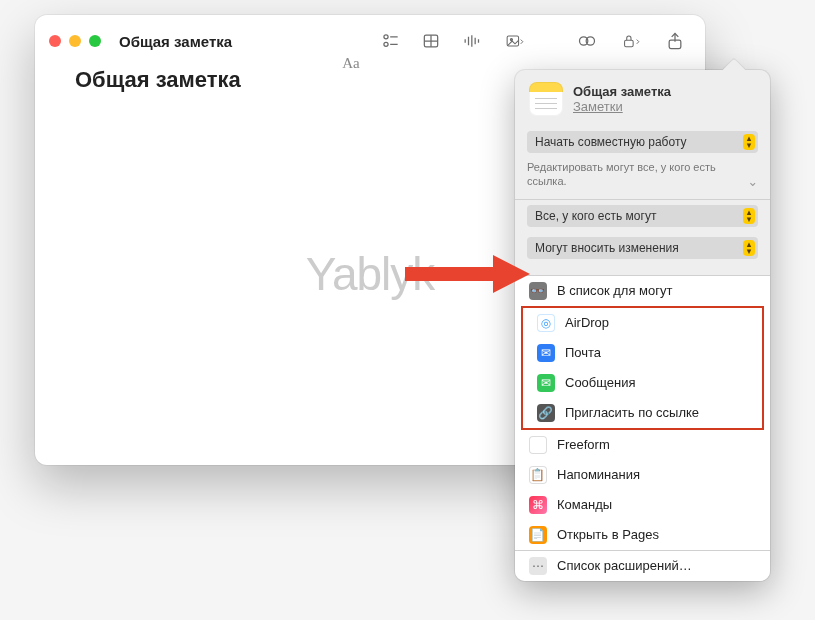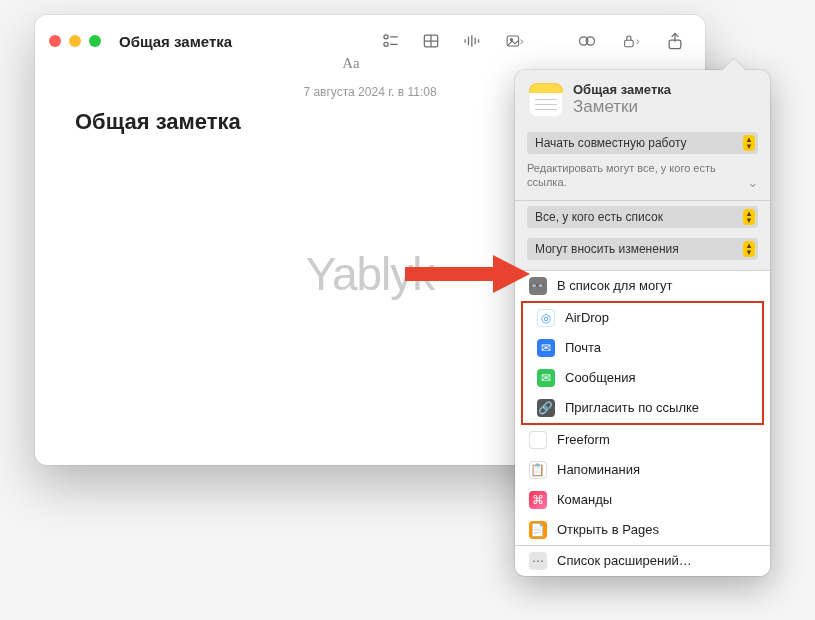--- a/index.html
+++ b/index.html
@@ -79,21 +79,21 @@
     width: 34px; height: 34px; border-radius: 8px;
     background: linear-gradient(#ffd94a 0 30%, #fff 30% 100%);
     box-shadow: inset 0 0 0 1px rgba(0,0,0,0.05);
     position: relative;
   }
   .notes-icon::after{
     content:""; position:absolute; left:6px; right:6px; top:16px;
     height:1px; background:#ccc; box-shadow: 0 5px 0 #ccc, 0 10px 0 #ccc;
   }
   .pop-title { font-weight: 600; font-size: 13px; }
-  .pop-sub { color: #888; font-size: 17px; }
+  .pop-sub { color: #888; font-size: 13px; text-decoration: underline; }
 
   .pill-row { padding: 5px 12px; }
   .pill {
     background: #d9d9d9;
     border-radius: 4px;
     padding: 4px 20px 4px 8px;
     font-size: 12px;
     position: relative;
     color: #333;
   }
@@ -210,21 +210,20 @@
     <div class="tbtn">
       <svg viewBox="0 0 24 24">
           <path d="M12 3 v10"></path>
           <path d="M8 7 l4-4 l4 4"></path>
           <rect x="5" y="11" width="14" height="10" rx="2"></rect>
         </svg>
     </div>
   </div>
 
   <div class="note-body">
-    <div class="timestamp">7 августа 2024 г. в 11:08</div>
     <div class="note-title">Общая заметка</div>
     <div class="watermark">Yablyk</div>
   </div>
 </div>
 
 <div class="popover">
   <div class="pop-head">
     <div class="notes-icon"></div>
     <div>
       <div class="pop-title">Общая заметка</div>
@@ -241,27 +240,27 @@
   </div>
   <div class="desc-row">
     <div class="desc-text">Редактировать могут все, у кого есть ссылка.</div>
     <div class="chev">⌄</div>
   </div>
 
   <div class="sep"></div>
 
   <div class="pill-row">
     <div class="pill">
-      <span>Все, у кого есть список</span>
+      <span>Все, у кого есть могут</span>
       <span class="stepper"></span>
       <span class="stepper-icon">▴<br>▾</span>
     </div>
   </div>
 
-  <div class="pill-row" style="padding-bottom:10px;">
+  <div class="pill-row" style="padding-bottom:16px;">
     <div class="pill">
       <span>Могут вносить изменения</span>
       <span class="stepper"></span>
       <span class="stepper-icon">▴<br>▾</span>
     </div>
   </div>
 
   <div class="sep"></div>
 
   <div class="share-list">

